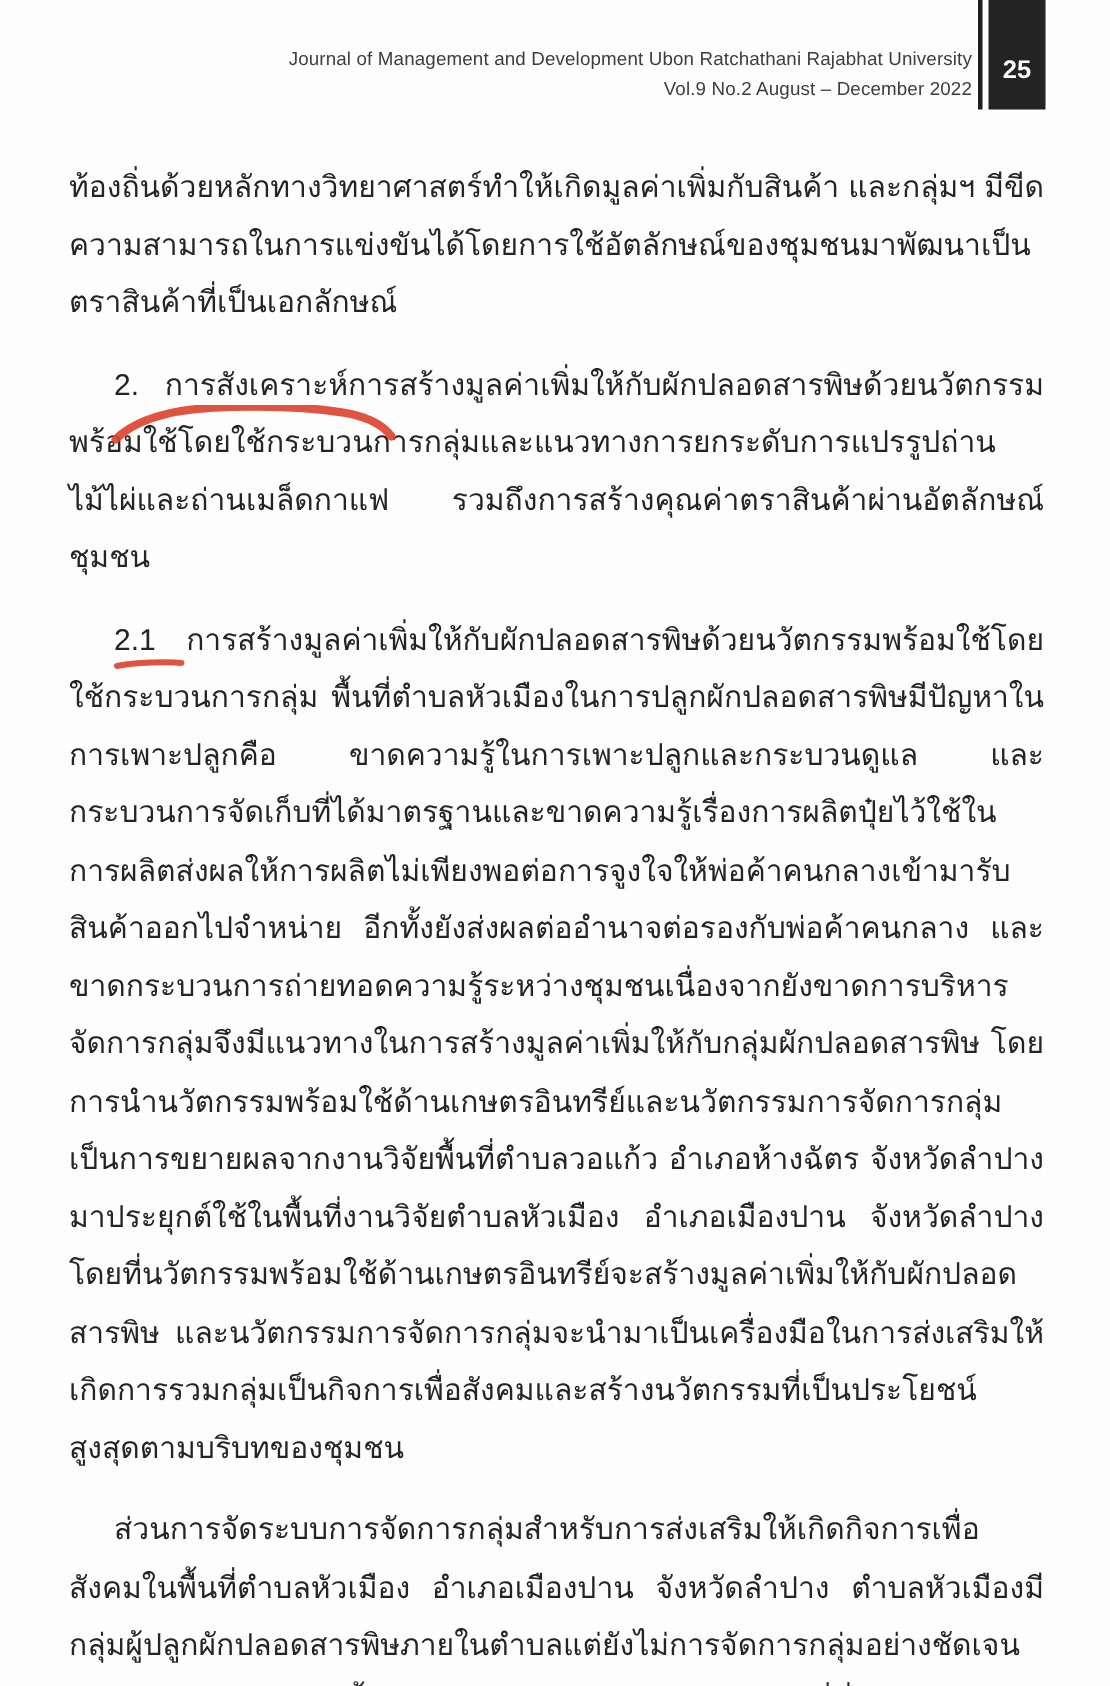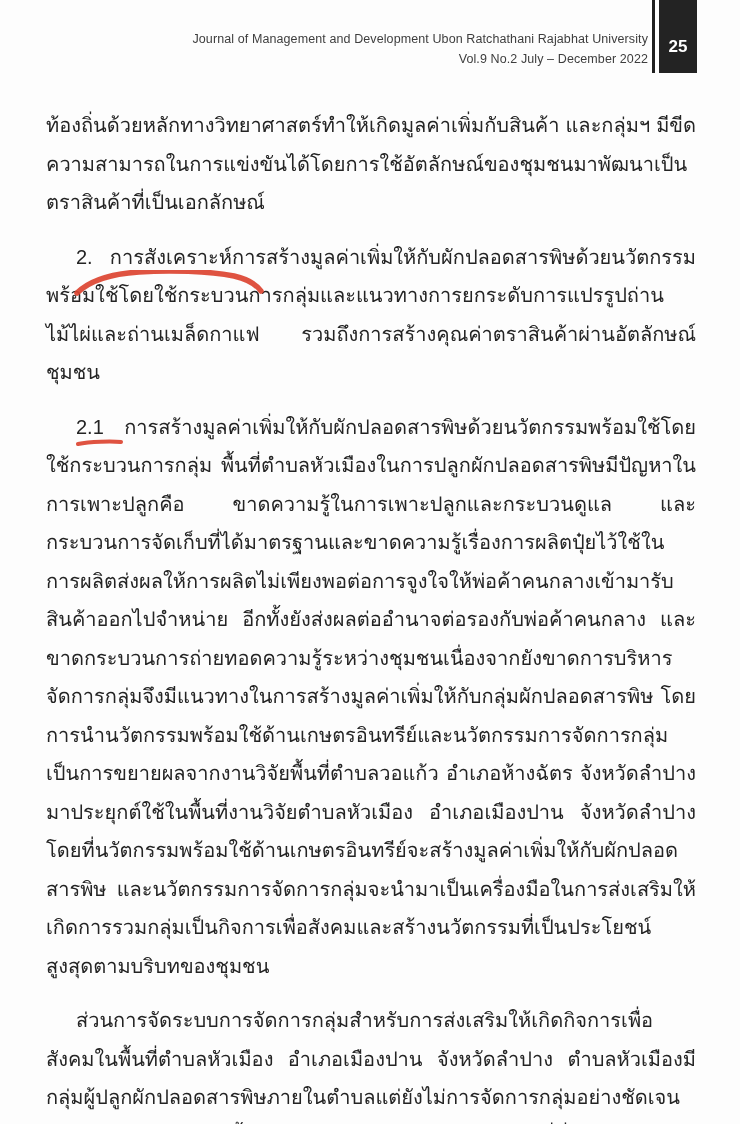--- a/index.html
+++ b/index.html
@@ -76,21 +76,21 @@
     opacity: 0.92;
   }
 </style>
 </head>
 <body>
 
 <div class="page">
 
   <div class="running-head">
     <span class="line">Journal of Management and Development Ubon Ratchathani Rajabhat University</span>
-    <span class="line">Vol.9  No.2 July – December 2022</span>
+    <span class="line">Vol.9  No.2 August – December 2022</span>
   </div>
 
   <div class="pageno-rule"></div>
   <div class="pageno-box">
     <span>25</span>
   </div>
 
   <div class="content">
 
     <p>ท้องถิ่นด้วยหลักทางวิทยาศาสตร์ทำให้เกิดมูลค่าเพิ่มกับสินค้า และกลุ่มฯ มีขีดความสามารถในการแข่งขันได้โดยการใช้อัตลักษณ์ของชุมชนมาพัฒนาเป็นตราสินค้าที่เป็นเอกลักษณ์</p>

